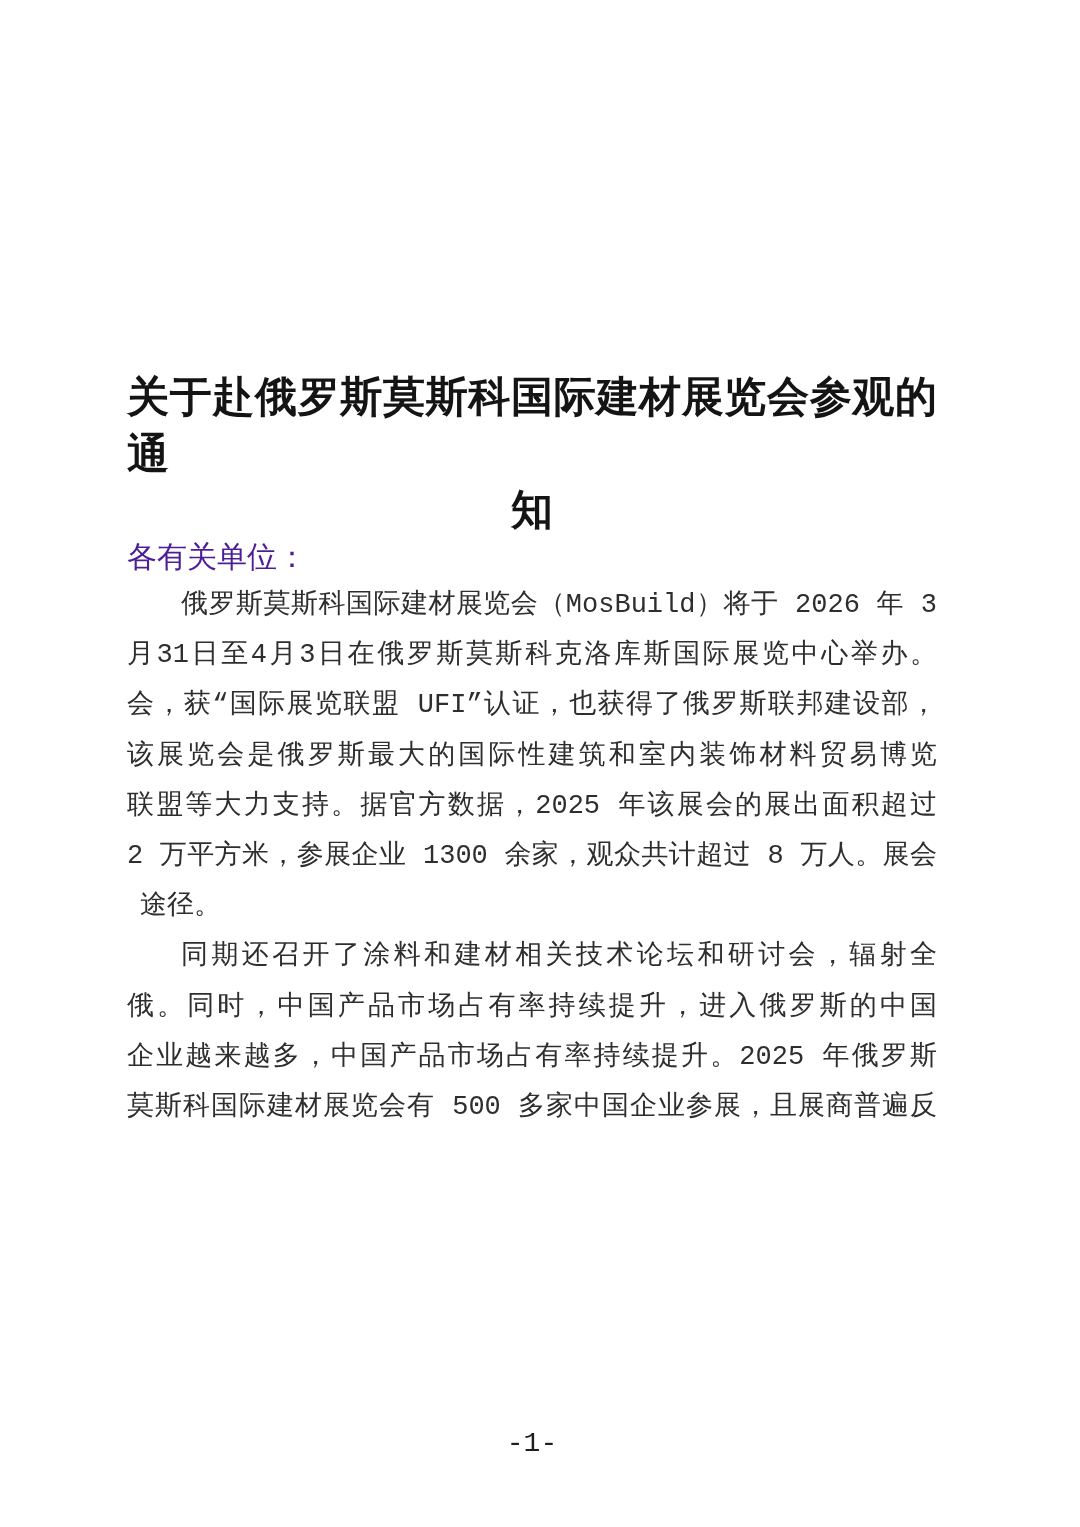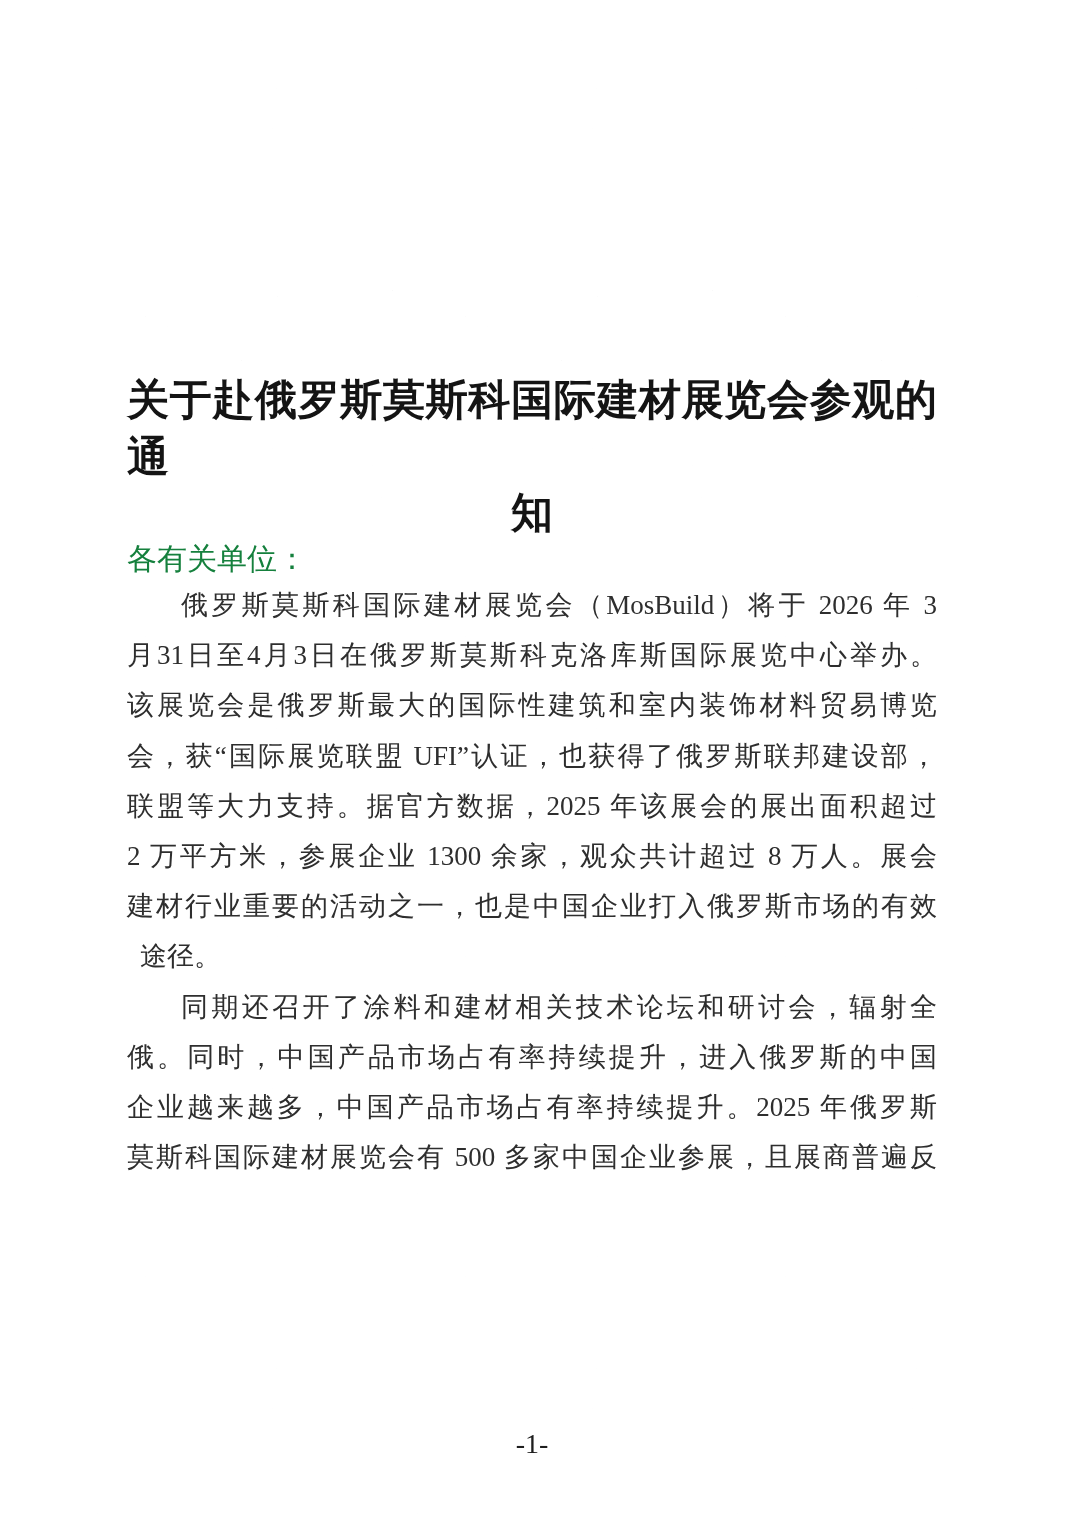--- a/index.html
+++ b/index.html
@@ -6,21 +6,21 @@
     margin: 0;
     padding: 0;
     background: #ffffff;
   }
   .page {
     position: relative;
     width: 1080px;
     height: 1527px;
     background: #ffffff;
     overflow: hidden;
-    font-family: Liberation Serif, serif;
+    font-family: Liberation Mono, monospace;
     color: #2e2e2e;
   }
   .noise {
     position: absolute;
     left: 0;
     top: 0;
     z-index: 3;
     pointer-events: none;
   }
   .title {
@@ -48,21 +48,21 @@
     text-align: center;
   }
   .salutation {
     position: absolute;
     left: 127px;
     top: 537px;
     z-index: 2;
     margin: 0;
     font-size: 30px;
     line-height: 44px;
-    color: #15803d;
+    color: #4c1d95;
   }
   .body-block {
     position: absolute;
     left: 127px;
     top: 580px;
     width: 810px;
     z-index: 2;
     font-size: 27px;
   }
   .line {
@@ -113,25 +113,24 @@
     <span class="title-line1">关于赴俄罗斯莫斯科国际建材展览会参观的通</span>
     <span class="title-line2">知</span>
   </h1>
 
   <p class="salutation">各有关单位：</p>
 
   <div class="body-block">
       <div class="para">
         <div class="line first">俄罗斯莫斯科国际建材展览会（MosBuild）将于 2026 年 3</div>
         <div class="line">月31日至4月3日在俄罗斯莫斯科克洛库斯国际展览中心举办。</div>
+        <div class="line">会，获“国际展览联盟 UFI”认证，也获得了俄罗斯联邦建设部，</div>
         <div class="line">该展览会是俄罗斯最大的国际性建筑和室内装饰材料贸易博览</div>
-        <div class="line">会，获“国际展览联盟 UFI”认证，也获得了俄罗斯联邦建设部，</div>
         <div class="line">联盟等大力支持。据官方数据，2025 年该展会的展出面积超过</div>
         <div class="line">2 万平方米，参展企业 1300 余家，观众共计超过 8 万人。展会</div>
-        <div class="line">建材行业重要的活动之一，也是中国企业打入俄罗斯市场的有效</div>
         <div class="line para-last">途径。</div>
       </div>
       <div class="para">
         <div class="line first">同期还召开了涂料和建材相关技术论坛和研讨会，辐射全</div>
         <div class="line">俄。同时，中国产品市场占有率持续提升，进入俄罗斯的中国</div>
         <div class="line">企业越来越多，中国产品市场占有率持续提升。2025 年俄罗斯</div>
         <div class="line">莫斯科国际建材展览会有 500 多家中国企业参展，且展商普遍反</div>
       </div>
     </div>
 

